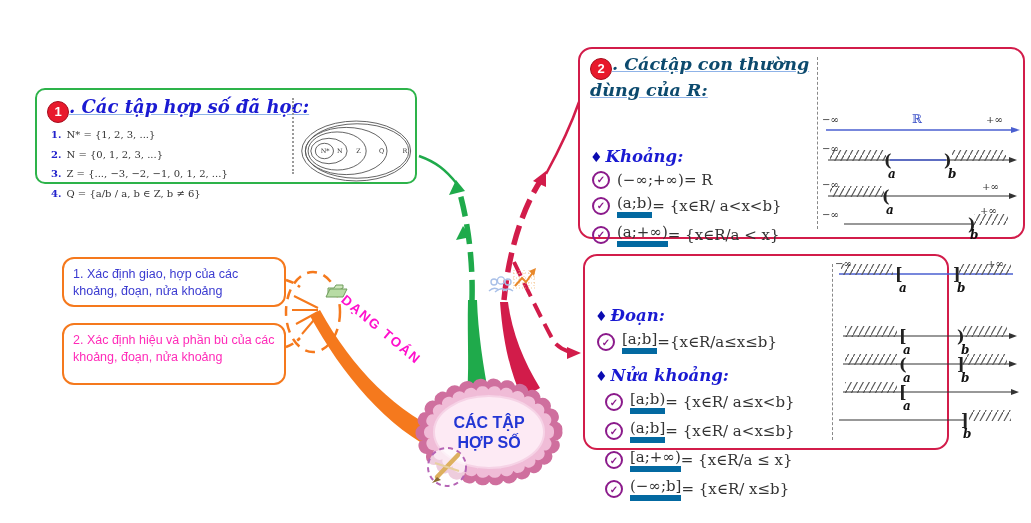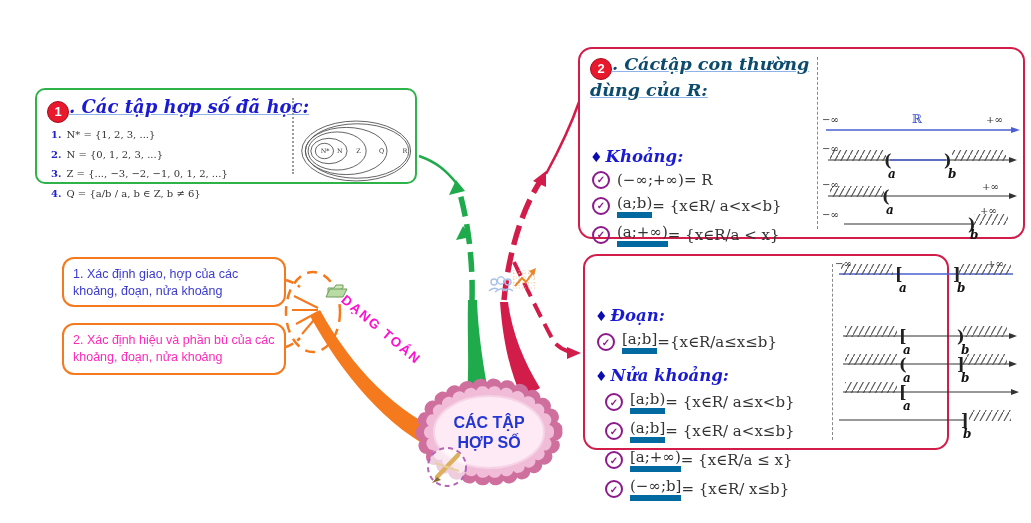--- a/index.html
+++ b/index.html
@@ -9,21 +9,21 @@
 
   
   .box{position:absolute;background:#fff;box-sizing:border-box;}
   .box-green{left:35px;top:88px;width:382px;height:96px;border:2.5px solid #2db34a;border-radius:10px;}
   .box-red-top{left:578px;top:47px;width:447px;height:192px;border:2.5px solid #d21c4a;border-radius:14px;}
   .box-red-bottom{left:583px;top:254px;width:366px;height:196px;border:2.5px solid #d21c4a;border-radius:14px;}
   .box-orange{border:2.5px solid #f5791d;border-radius:12px;background:#fff;
               font-family:"Liberation Sans",sans-serif;font-size:12.5px;line-height:1.35;
               padding:7px 9px;box-sizing:border-box;position:absolute;}
   .task1{left:62px;top:257px;width:224px;height:50px;color:#3a3ad0;}
-  .task2{left:62px;top:323px;width:224px;height:52px;color:#ff2ab8;}
+  .task2{left:62px;top:323px;width:224px;height:62px;color:#ff2ab8;}
 
   .vsep-dot{position:absolute;top:8px;bottom:8px;border-left:2px dotted #9a9a9a;}
   .vsep-dash{position:absolute;top:8px;bottom:8px;border-left:1.5px dashed #888;}
 
   
   .hdr{padding:6px 10px 0 10px;white-space:nowrap;}
   .badge{display:inline-block;width:20px;height:20px;border-radius:50%;background:#e8192c;
          border:1.5px solid #a50e1e;color:#fff;font-family:"Liberation Sans",sans-serif;
          font-weight:bold;font-size:13px;line-height:20px;text-align:center;vertical-align:-3px;}
   .title{font-style:italic;font-weight:bold;font-size:18px;color:#1a1ad2;

